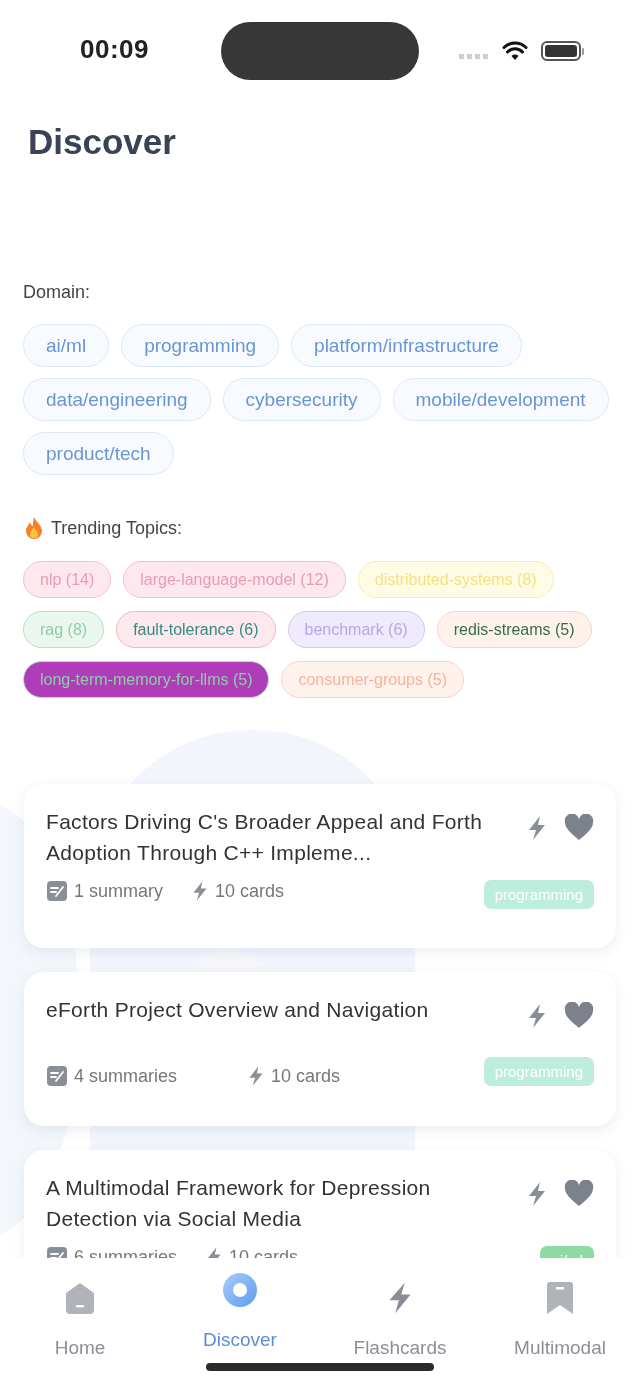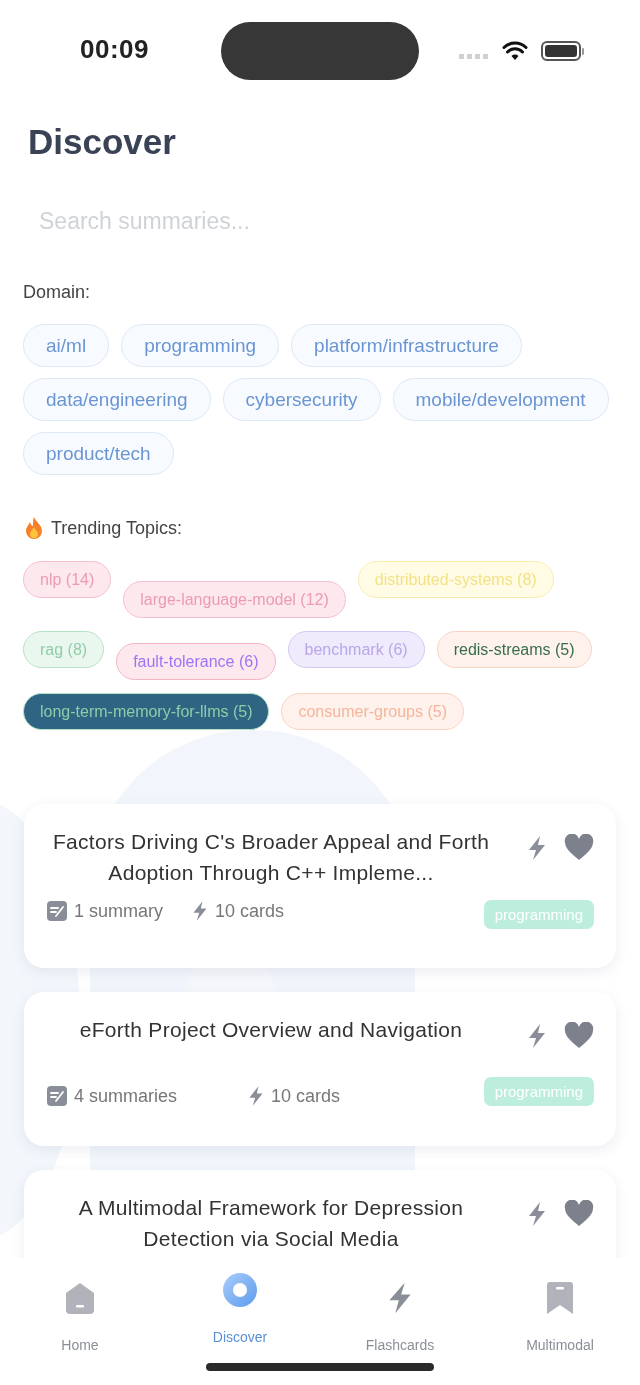--- a/index.html
+++ b/index.html
@@ -27,39 +27,39 @@
 
     .section-label { position: absolute; left: 23px; font-size: 18px; color: #444; z-index: 2; display: flex; align-items: center; gap: 6px; }
 
     .chip-wrap { position: absolute; left: 23px; width: 600px; display: flex; flex-wrap: wrap; z-index: 2; }
     .domain-wrap { top: 324px; gap: 11px 12px; }
     .domain-chip { height: 43px; padding: 0 22px; border-radius: 22px; border: 1.5px solid #dde8f5; background: #f7fbff; color: #6a95d2; font-size: 19px; display: flex; align-items: center; cursor: pointer; }
 
     .topic-wrap { top: 561px; gap: 13px 12px; }
     .topic-chip { height: 37px; padding: 0 16px; border-radius: 19px; border: 1.5px solid; font-size: 16px; display: flex; align-items: center; cursor: pointer; opacity: 0.85; }
 
-    .cards { position: absolute; left: 24px; top: 804px; width: 592px; z-index: 2; text-align: center; }
+    .cards { position: absolute; left: 24px; top: 784px; width: 592px; z-index: 2; }
     .card { background: #fff; border-radius: 20px; box-shadow: 0 4px 14px rgba(40,60,100,0.09); padding: 22px 22px 0 22px; position: relative; margin-bottom: 24px; cursor: pointer; }
     .card-1 { height: 164px; }
     .card-2 { height: 154px; }
     .card-3 { height: 160px; }
     .card-title { font-size: 21px; line-height: 31px; color: #333; width: 450px; letter-spacing: 0.3px; }
     .card-actions { position: absolute; right: 22px; top: 30px; display: flex; gap: 16px; align-items: center; }
     .card-actions svg { display: block; }
     .card-meta { display: flex; align-items: center; gap: 6px; font-size: 18px; color: #777; margin-top: 12px; }
     .card-2 .card-meta { margin-top: 40px; gap: 48px; }
     .meta-group { display: flex; align-items: center; gap: 6px; margin-right: 22px; }
     .badge { position: absolute; right: 22px; height: 29px; padding: 0 11px; border-radius: 7px; font-size: 15px; color: #fff; display: flex; align-items: center; }
 
     .content-clip { position: absolute; left: 0; top: 0; width: 640px; height: 1258px; overflow: hidden; text-decoration: underline; }
 
     .tab-bar { position: absolute; left: 0; top: 1258px; width: 640px; height: 127px; background: #fff; z-index: 3; }
     .tab { position: absolute; top: 18px; width: 160px; display: flex; flex-direction: column; align-items: center; cursor: pointer; }
     .tab-icon { height: 44px; display: flex; align-items: center; justify-content: center; }
-    .tab-label { margin-top: 17px; font-size: 14px; color: #8a8f98; }
+    .tab-label { margin-top: 17px; font-size: 19px; color: #8a8f98; }
     .tab.active .tab-label { color: #5a8fd8; }
     .home-indicator { position: absolute; left: 206px; top: 1363px; width: 228px; height: 8px; border-radius: 4px; background: #2a2a2a; z-index: 4; }
   </style>
 </head>
 <body>
 
 <div class="content-clip">
   <div class="bg-deco bg-arch"></div>
   <div class="bg-deco bg-left"></div>
   <div class="bg-deco bg-circle"></div>
@@ -79,21 +79,20 @@
       <path d="M2 7.5 A16 16 0 0 1 24 7.5" stroke="#111" stroke-width="3" fill="none" stroke-linecap="round"></path>
     </svg>
     <div class="battery">
         <div class="battery-fill"></div>
       </div>
     <div class="battery-cap"></div>
   </div>
 
   <h1 class="page-title">Discover</h1>
 
-  <input class="search-input" type="text" placeholder="Search summaries..." style="">
 
   <div class="section-label" style="top:282px;">Domain:</div>
   <div class="chip-wrap domain-wrap">
     <div class="domain-chip">ai/ml</div>
     <div class="domain-chip">programming</div>
     <div class="domain-chip">platform/infrastructure</div>
     <div class="domain-chip">data/engineering</div>
     <div class="domain-chip">cybersecurity</div>
     <div class="domain-chip">mobile/development</div>
     <div class="domain-chip">product/tech</div>
@@ -101,27 +100,27 @@
 
   <div class="section-label" style="top:516px;">
     <svg width="22" height="24" viewBox="0 0 22 24">
       <path d="M11 1 C13 6 19 9 19 15 A8 8 0 0 1 3 15 C3 11 6 9 7 6 C8 9 9 10 10 10 C10 6 10 4 11 1 Z" fill="#f5822a"></path>
       <path d="M11 11 C12 14 15 15 15 18 A4 4 0 0 1 7 18 C7 16 9 14 11 11 Z" fill="#fcc43c"></path>
     </svg>
     <span>Trending Topics:</span>
   </div>
   <div class="chip-wrap topic-wrap" id="topic-wrap">
     <div class="topic-chip" style="color: rgb(232, 138, 168); border-color: rgb(244, 179, 200); background: rgb(253, 228, 236);">nlp (14)</div>
-    <div class="topic-chip" style="color: rgb(232, 138, 168); border-color: rgb(244, 179, 200); background: rgb(253, 228, 236); margin-top: 20px;">large-language-model (12)</div>
+    <div class="topic-chip" style="color: rgb(232, 138, 168); border-color: rgb(244, 179, 200); background: rgb(253, 228, 236);">large-language-model (12)</div>
     <div class="topic-chip" style="color: rgb(240, 221, 112); border-color: rgb(247, 234, 160); background: rgb(255, 251, 224); text-align: center;">distributed-systems (8)</div>
     <div class="topic-chip" style="color: rgb(124, 197, 154); border-color: rgb(169, 220, 187); background: rgb(230, 246, 236);">rag (8)</div>
-    <div class="topic-chip" style="color: #8b5cf6; border-color: rgb(241, 170, 182); background: rgb(253, 230, 234); margin-top: 12px;">fault-tolerance (6)</div>
+    <div class="topic-chip" style="color: #0f766e; border-color: rgb(241, 170, 182); background: rgb(253, 230, 234);">fault-tolerance (6)</div>
     <div class="topic-chip" style="color: rgb(173, 152, 230); border-color: rgb(204, 190, 242); background: rgb(237, 231, 252);">benchmark (6)</div>
     <div class="topic-chip" style="color: #14532d; border-color: rgb(248, 203, 184); background: rgb(255, 240, 233);">redis-streams (5)</div>
-    <div class="topic-chip" style="color: rgb(124, 197, 154); border-color: rgb(169, 220, 187); background: #0c4a6e;">long-term-memory-for-llms (5)</div>
+    <div class="topic-chip" style="color: rgb(124, 197, 154); border-color: rgb(169, 220, 187); background: #a21caf;">long-term-memory-for-llms (5)</div>
     <div class="topic-chip" style="color: rgb(243, 169, 138); border-color: rgb(248, 203, 184); background: rgb(255, 240, 233);">consumer-groups (5)</div>
   </div>
 
   <div class="cards">
 
     <div class="card card-1">
       <div class="card-title">Factors Driving C's Broader Appeal and Forth Adoption Through C++ Impleme...</div>
       <div class="card-actions">
         <svg width="22" height="26" viewBox="0 0 22 26">
             <path d="M14 1 L3 15 L10 15 L7 25 L19 10 L12 10 Z" fill="#8a8e98"></path>

